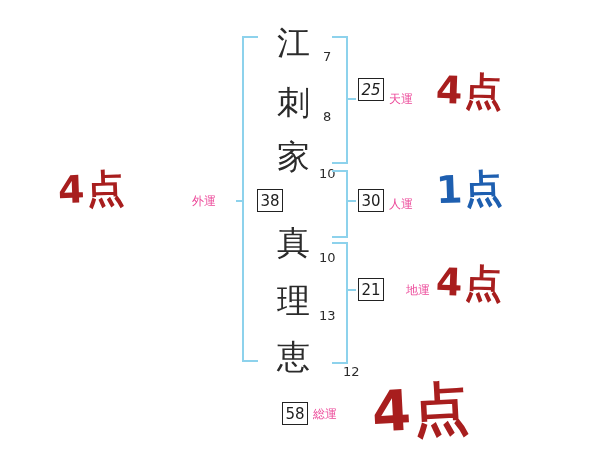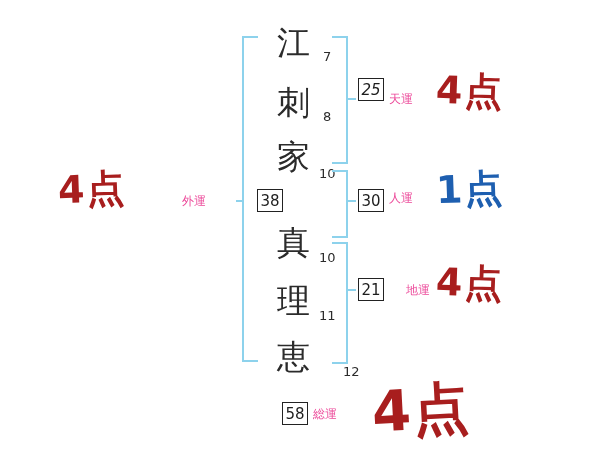--- a/index.html
+++ b/index.html
@@ -85,37 +85,37 @@
   <div class="abs name-char" style="left:277px;top:86px;">刺</div>
   <div class="abs name-char" style="left:277px;top:140px;">家</div>
   <div class="abs name-char" style="left:277px;top:226px;">真</div>
   <div class="abs name-char" style="left:277px;top:284px;">理</div>
   <div class="abs name-char" style="left:277px;top:340px;">恵</div>
 
   <div class="abs stroke-num" style="left:323px;top:50px;">7</div>
   <div class="abs stroke-num" style="left:323px;top:110px;">8</div>
   <div class="abs stroke-num" style="left:319px;top:167px;">10</div>
   <div class="abs stroke-num" style="left:319px;top:251px;">10</div>
-  <div class="abs stroke-num" style="left:319px;top:309px;">11</div>
+  <div class="abs stroke-num" style="left:319px;top:309px;">13</div>
   <div class="abs stroke-num" style="left:319px;top:365px;margin-left:24px;">12</div>
 
   <div class="bracket bleft" style="left:242px;top:36px;width:14px;height:322px;"></div>
   <div class="tick" style="left:236px;top:200px;width:7px;"></div>
   <div class="num-box" style="left:209px;top:189px;margin-left:48px;">38</div>
-  <div class="fortune-label" style="left:182px;top:195px;">外運</div>
+  <div class="fortune-label" style="left:192px;top:195px;">外運</div>
 
   <div class="bracket bright" style="left:332px;top:36px;width:14px;height:124px;"></div>
   <div class="tick" style="left:346px;top:98px;width:10px;"></div>
   <div class="num-box" style="left:358px;top:78px;font-style:italic;">25</div>
   <div class="fortune-label" style="left:389px;top:93px;">天運</div>
 
   <div class="bracket bright" style="left:332px;top:170px;width:14px;height:64px;"></div>
   <div class="tick" style="left:346px;top:200px;width:10px;"></div>
   <div class="num-box" style="left:358px;top:189px;">30</div>
-  <div class="fortune-label" style="left:389px;top:192px;">人運</div>
+  <div class="fortune-label" style="left:389px;top:198px;">人運</div>
 
   <div class="bracket bright" style="left:332px;top:242px;width:14px;height:118px;"></div>
   <div class="tick" style="left:346px;top:289px;width:10px;"></div>
   <div class="num-box" style="left:358px;top:278px;">21</div>
   <div class="fortune-label" style="left:406px;top:284px;">地運</div>
 
   <div class="num-box" style="left:282px;top:402px;text-align:center;">58</div>
   <div class="fortune-label" style="left:313px;top:408px;">総運</div>
 
   <div class="score red r-2" style="left:58px;top:170px;">4点</div>

